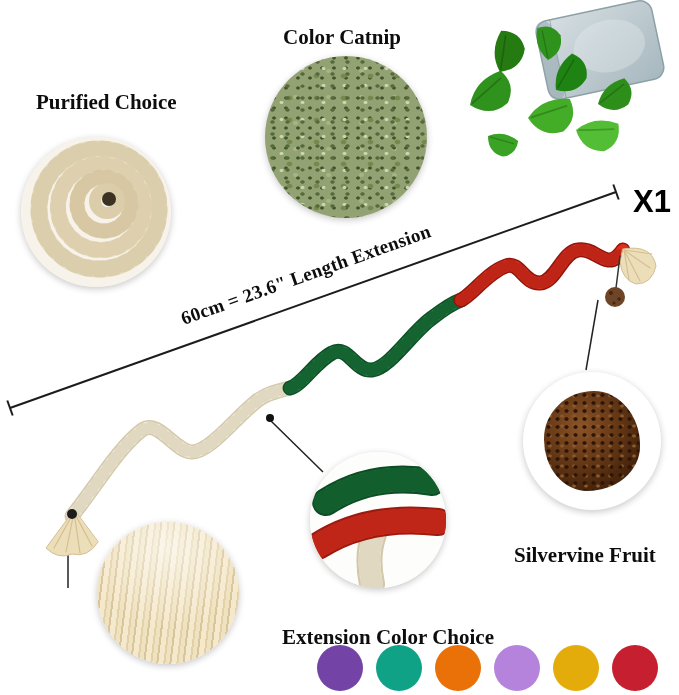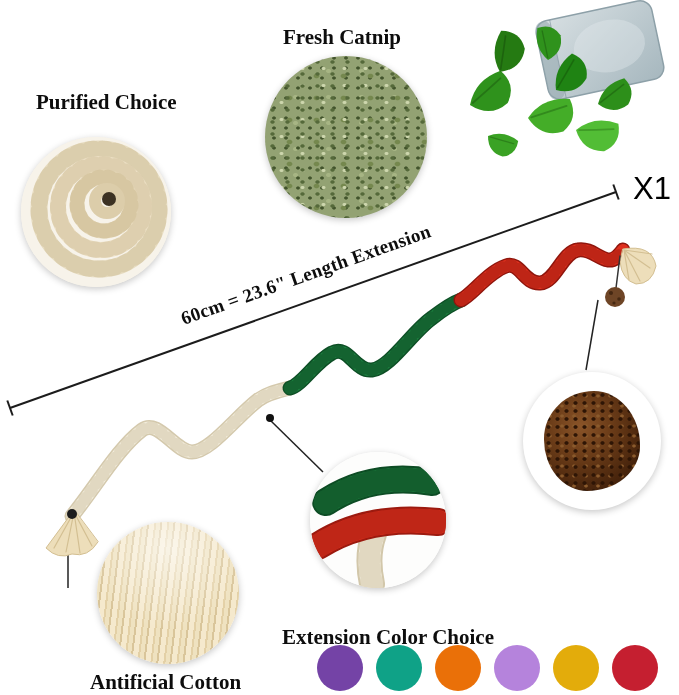--- a/index.html
+++ b/index.html
@@ -34,22 +34,22 @@
       radial-gradient(#2e1505 1.5px, transparent 2.6px),
       radial-gradient(#8a5a2c 1.3px, transparent 2.4px),
       radial-gradient(circle at 38% 35%, #8a5428 0%, #6b3c18 35%, #4a260d 70%, #331806 100%);
     background-size:9px 8px,12px 10px,100% 100%;}
 
   .lbl-purified{left:36px;top:90px;}
   .lbl-catnip{left:283px;top:25px;}
   .lbl-silvervine{left:514px;top:543px;}
   .lbl-scientific{left:282px;top:625px;}
   .lbl-artificial{left:90px;top:670px;}
-  .qty{position:absolute;left:633px;top:171px;font-family:"Liberation Sans",sans-serif;
-       font-weight:400;font-size:31px;color:#000;}
+  .qty{position:absolute;left:633px;top:184px;font-family:"Liberation Sans",sans-serif;
+       font-weight:700;font-size:31px;color:#000;}
   .measure-label{position:absolute;left:56px;top:264px;width:500px;text-align:center;
        font-weight:700;font-size:19px;color:#0d0d0d;transform:rotate(-19.6deg);
        letter-spacing:.3px;}
   .swatches{position:absolute;left:317px;top:645px;display:flex;gap:13px;}
   .swatch{width:46px;height:46px;border-radius:50%;}
 </style>
 </head>
 <body>
 
 <div class="stage">
@@ -191,25 +191,25 @@
         <line x1="620" y1="256" x2="616" y2="288" stroke="#333" stroke-width="1.5"></line>
         <circle cx="615" cy="297" r="10" fill="#6e4526"></circle>
         <circle cx="611" cy="293" r="2" fill="#452812"></circle>
         <circle cx="619" cy="299" r="1.8" fill="#452812"></circle>
         <circle cx="614" cy="303" r="1.6" fill="#452812"></circle>
       </g>
     </g>
   </svg>
 
   <div class="label lbl-purified">Purified Choice</div>
-  <div class="label lbl-catnip">Fresh Catnip</div>
+  <div class="label lbl-catnip">Color Catnip</div>
   <div class="qty">X1</div>
   <div class="measure-label">60cm = 23.6"  Length Extension</div>
+  <div class="label lbl-silvervine">Silvervine Fruit</div>
   <div class="label lbl-scientific">Extension Color Choice</div>
-  <div class="label lbl-artificial">Antificial Cotton</div>
 
   <div class="swatches">
     <div class="swatch" style="background:#7443a6"></div>
     <div class="swatch" style="background:#0fa287"></div>
     <div class="swatch" style="background:#ea7008"></div>
     <div class="swatch" style="background:#b583dc"></div>
     <div class="swatch" style="background:#e3ac0b"></div>
     <div class="swatch" style="background:#c51f30"></div>
   </div>
 

